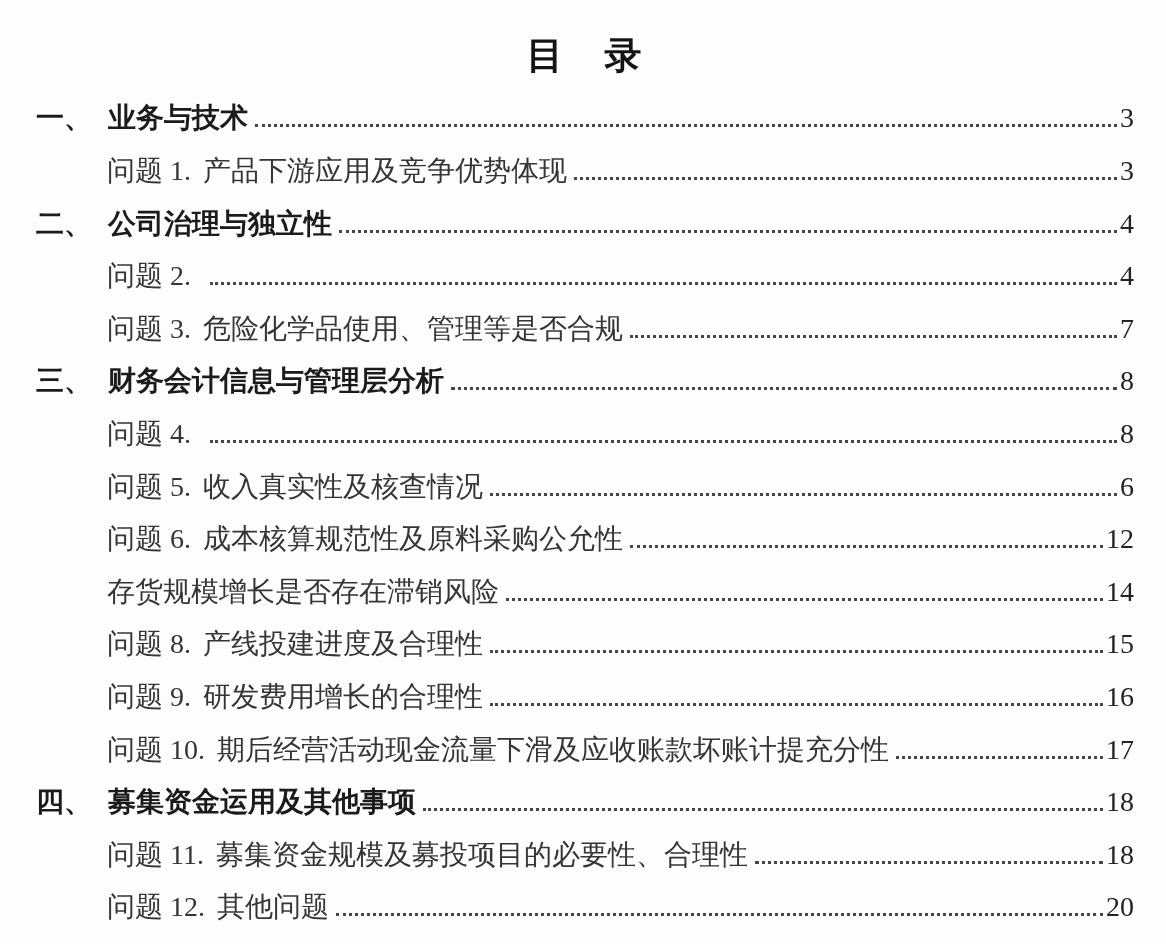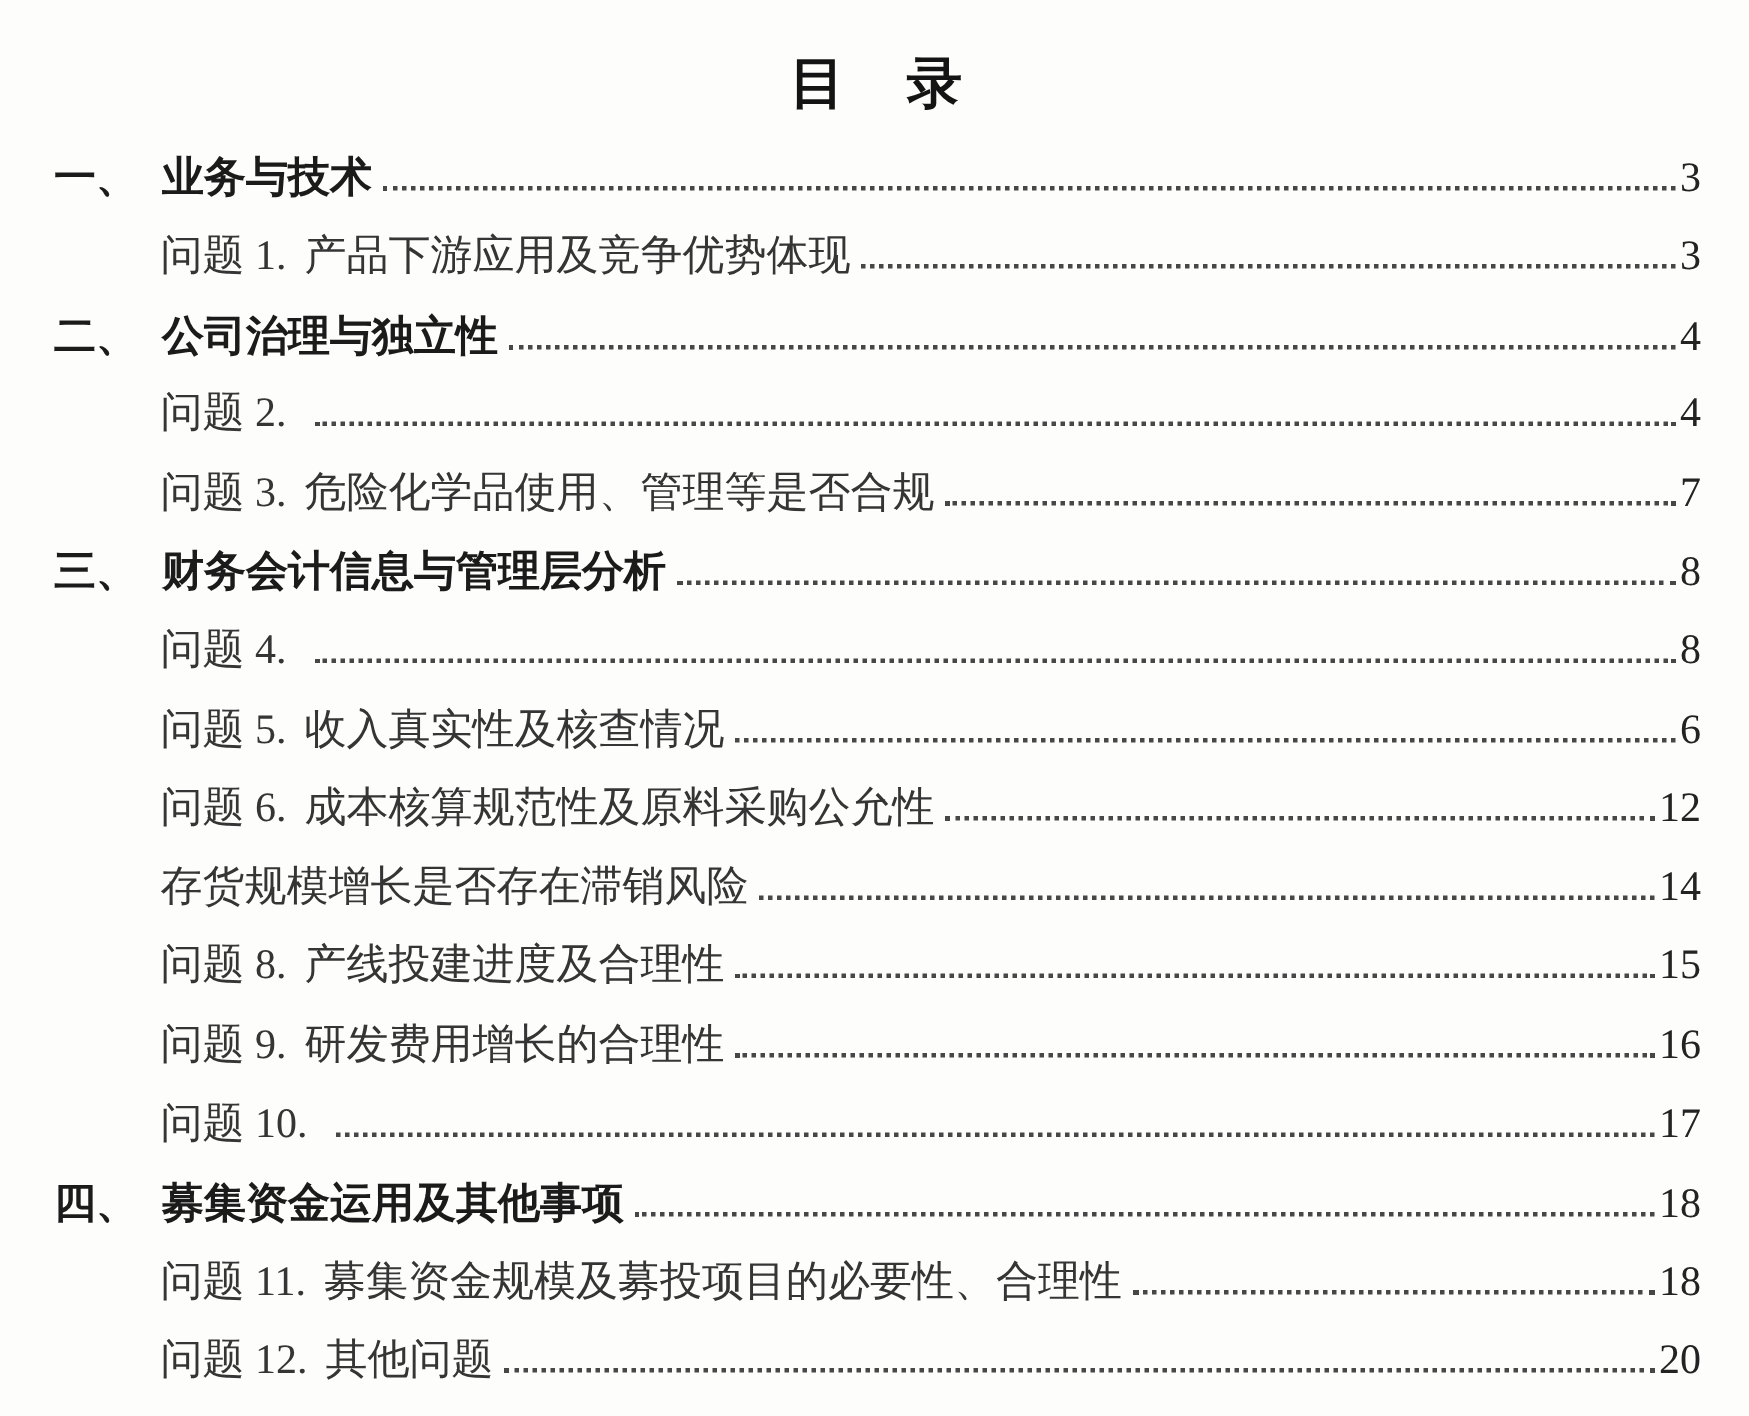--- a/index.html
+++ b/index.html
@@ -155,20 +155,21 @@
 
     <div class="row question">
       <span class="num">问题 9.</span>
       <span class="label">研发费用增长的合理性</span>
       <span class="dots"></span>
       <span class="pagenum">16</span>
     </div>
 
     <div class="row question">
       <span class="num">问题 10.</span>
+      <span class="label">期后经营活动现金流量下滑及应收账款坏账计提充分性</span>
       <span class="dots"></span>
       <span class="pagenum">17</span>
     </div>
 
     <div class="row section">
       <span class="num">四、</span>
       <span class="label">募集资金运用及其他事项</span>
       <span class="dots"></span>
       <span class="pagenum">18</span>
     </div>

